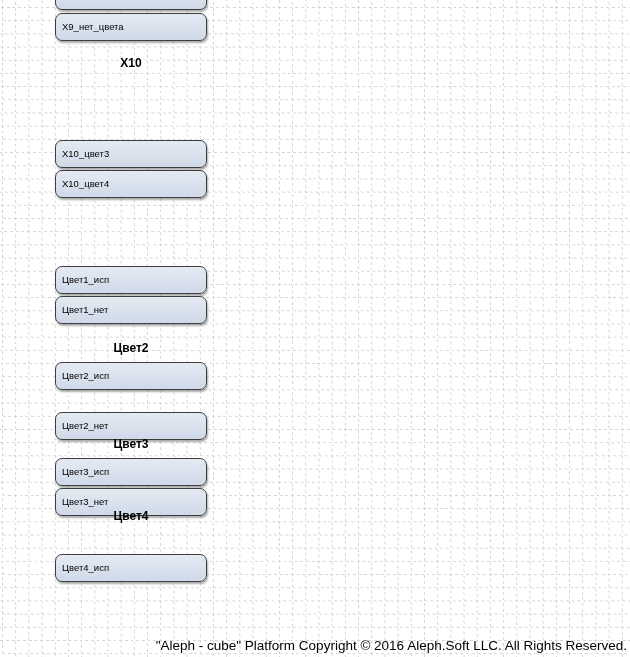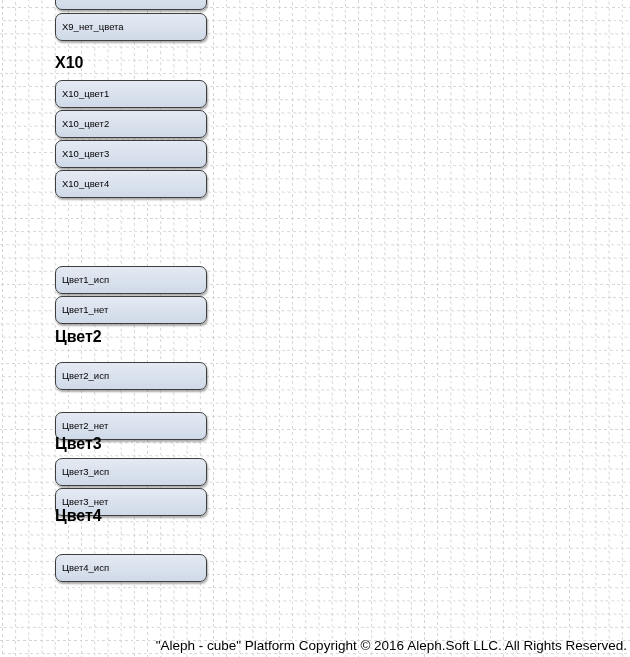--- a/index.html
+++ b/index.html
@@ -52,22 +52,23 @@
     font-size: 9.5px;
     line-height: 11px;
     color: #000000;
     white-space: nowrap;
     overflow: hidden;
   }
   .section-title {
     position: absolute;
     left: 0;
     width: 152px;
+    text-align: center;
     font-weight: bold;
-    font-size: 16px;
+    font-size: 12px;
     line-height: 16px;
     color: #000000;
   }
   .footer {
     position: absolute;
     right: 3px;
     top: 637px;
     z-index: 1;
     font-size: 13.5px;
     line-height: 17px;
@@ -81,29 +82,27 @@
 <div class="canvas">
   <div class="grid"></div>
 
   <div class="column">
 
     <div class="node" style="top:-18px"></div>
 
     <div class="node" style="top:13px">X9_нет_цвета</div>
 
     <div class="section-title" style="top:55px">X10</div>
-    <div class="node" style="top:80px">X10_цвет1</div>
-    <div class="node" style="top:110px">X10_цвет2</div>
     <div class="node" style="top:140px">X10_цвет3</div>
     <div class="node" style="top:170px">X10_цвет4</div>
 
     <div class="node" style="top:266px">Цвет1_исп</div>
     <div class="node" style="top:296px">Цвет1_нет</div>
 
-    <div class="section-title" style="top:329px">Цвет2</div>
+    <div class="section-title" style="top:340px">Цвет2</div>
     <div class="node" style="top:362px">Цвет2_исп</div>
     <div class="node" style="top:412px">Цвет2_нет</div>
 
     <div class="section-title" style="top:436px">Цвет3</div>
     <div class="node" style="top:458px">Цвет3_исп</div>
     <div class="node" style="top:488px">Цвет3_нет</div>
 
     <div class="section-title" style="top:508px">Цвет4</div>
     <div class="node" style="top:554px">Цвет4_исп</div>
 

